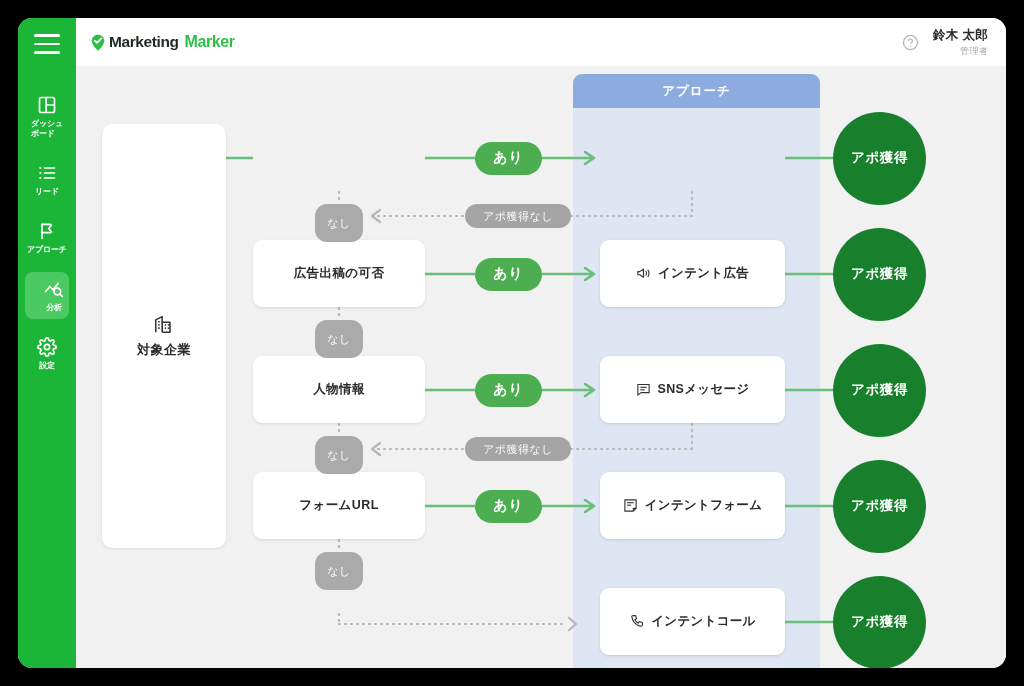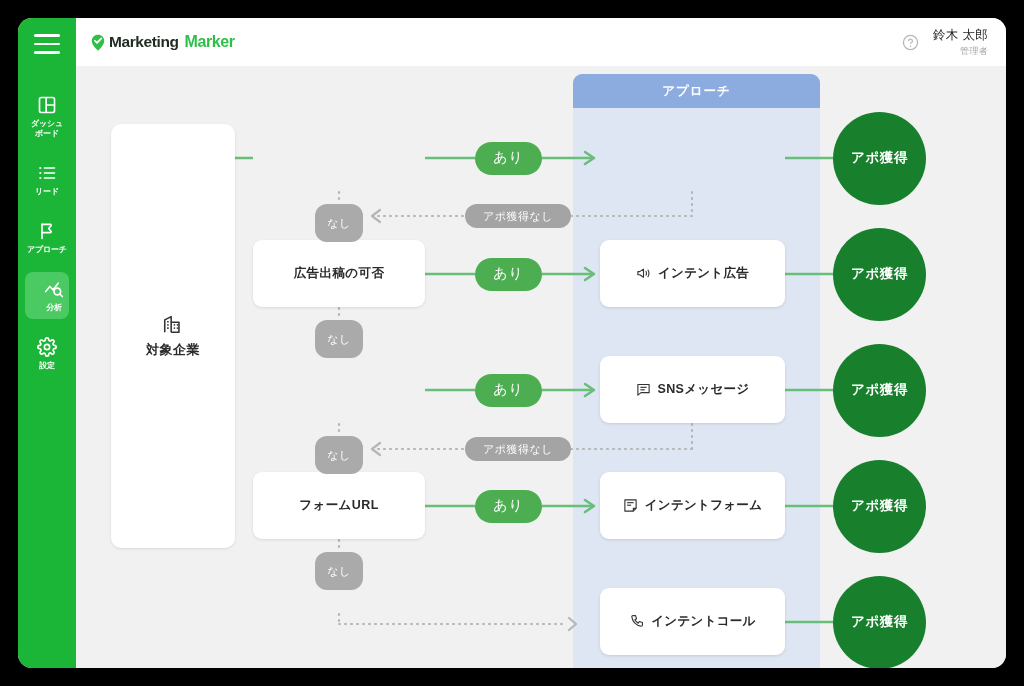--- a/index.html
+++ b/index.html
@@ -42,42 +42,42 @@
     margin-bottom: 11px;
     border-radius: 8px;
     display: flex; flex-direction: column; align-items: center;
     cursor: pointer;
     color: #fff;
   }
   .nav-item.active { background: #4BC962; padding-left: 16px; }
   .nav-item .nav-ico { width: 20px; height: 20px; display:block; margin-bottom: 4px; }
   .nav-item .nav-ico svg { display:block; width:20px; height:20px; }
   .nav-label {
-    font-size: 8px; line-height: 10px; text-align: center;
+    font-size: 8px; line-height: 10px; 
     color: #fff; font-weight: 700; letter-spacing: -0.2px;
     white-space: pre-line;
   }
 
   
   #main { flex: 1; display: flex; flex-direction: column; min-width: 0; }
 
   #header {
     height: 48px; flex: 0 0 48px;
     background: #fff;
     display: flex; align-items: center;
     padding: 0 18px 0 14px;
   }
   #logo { display: flex; align-items: center; gap: 3px; }
   #logo .mark { width: 16px; height: 17px; display:block; }
   .logo-a { font-size: 15.5px; font-weight: 800; color: #1f2b22; letter-spacing: -0.4px; }
   .logo-b { font-size: 16px; font-weight: 800; color: #2FBF48; letter-spacing: -0.4px; margin-left:3px;}
   #header-right { margin-left: auto; display: flex; align-items: center; gap: 14px; }
   .help-ico { width: 17px; height: 17px; display:block; cursor:pointer; }
   .user-block { text-align: right; }
-  .user-name { font-size: 12.5px; font-weight: 400; color: #2a2a2a; letter-spacing: 0.3px; }
+  .user-name { font-size: 12.5px; font-weight: 700; color: #2a2a2a; letter-spacing: 0.3px; }
   .user-role { font-size: 9px; color: #a6a6a6; margin-top: 1px; letter-spacing: 0.3px; }
 
   
   #canvas {
     flex: 1; position: relative;
     background: #f1f1f1;
     overflow: hidden;
   }
 
   
@@ -90,21 +90,21 @@
   #approach-head {
     height: 34px; width: 100%;
     background: #8CACE0;
     border-radius: 9px 9px 0 0;
     display: flex; align-items: center; justify-content: center;
     color: #fff; font-size: 12.5px; font-weight: 700; letter-spacing: 1px;
   }
 
   
   #target-box {
-    position: absolute; left: 35px; top: 58px;
+    position: absolute; left: 26px; top: 58px;
     width: 124px; height: 424px;
     background: #fff; border-radius: 10px;
     box-shadow: 0 1px 3px rgba(0,0,0,.10);
     display: flex; flex-direction: column;
     align-items: center; justify-content: center;
   }
   #target-box .b-ico { width: 22px; height: 22px; display:block; margin-bottom: 6px; }
   #target-box .b-label { font-size: 13px; font-weight: 700; color: #2b2b2b; letter-spacing: .5px; }
 
   
@@ -137,21 +137,21 @@
     display: flex; align-items: center; justify-content: center;
     color: #fff; font-size: 13.5px; font-weight: 700; letter-spacing: .6px;
   }
 
   
   .pill-yes {
     position: absolute;
     width: 67px; height: 33px; border-radius: 17px;
     background: #4CAE50;
     display: flex; align-items: center; justify-content: center;
-    color: #fff; font-size: 14px; font-weight: 400; letter-spacing: 1px;
+    color: #fff; font-size: 14px; font-weight: 700; letter-spacing: 1px;
   }
   .pill-no {
     position: absolute;
     width: 48px; height: 38px; border-radius: 12px;
     background: #AAAAAA;
     display: flex; align-items: center; justify-content: center;
     color: #fff; font-size: 11px; font-weight: 500; letter-spacing: .5px;
   }
   .pill-nolead {
     position: absolute;
@@ -351,20 +351,23 @@
             <line x1="16.1" y1="13" x2="17.6" y2="13"></line>
               <line x1="16.1" y1="16.5" x2="17.6" y2="16.5"></line>
           </svg>
         </span>
         <span class="b-label">対象企業</span>
       </div>
 
       <div class="cond-box" style="top:174px">
           <span>広告出稿の可否</span>
         </div>
+      <div class="cond-box" style="top:290px">
+          <span>人物情報</span>
+        </div>
       <div class="cond-box" style="top:406px">
           <span>フォームURL</span>
         </div>
 
       <div class="pill-yes" style="left:399px;top:75.5px">
           <span>あり</span>
         </div>
       <div class="pill-yes" style="left:399px;top:191.5px">
           <span>あり</span>
         </div>

